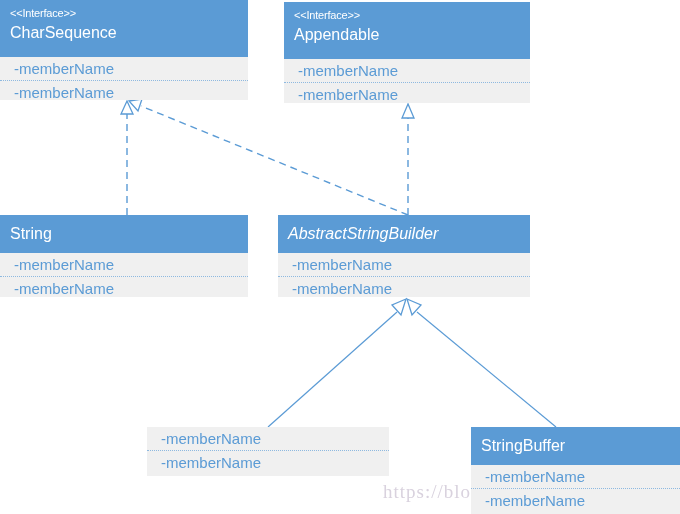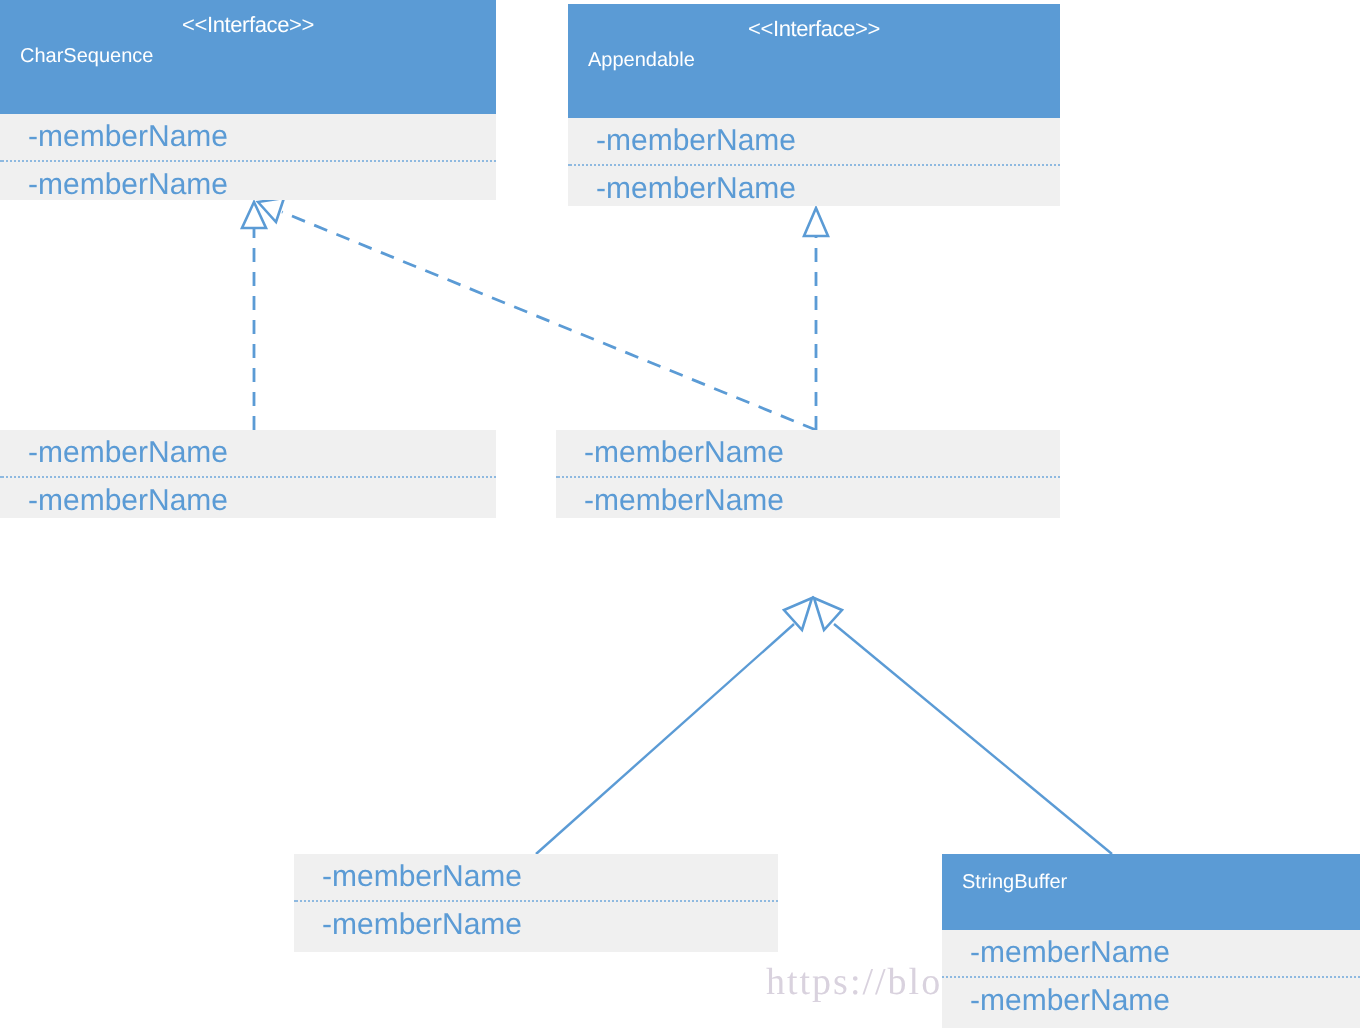--- a/index.html
+++ b/index.html
@@ -23,25 +23,24 @@
     color:#ffffff;
     box-sizing:border-box;
     padding:7px 10px 6px 10px;
     line-height:1.25;
   }
   .stereotype{
     display:block;
     font-size:11px;
     letter-spacing:-0.2px;
     margin-bottom:2px;
-    text-align:center;
   }
   .cls-name{
     display:block;
-    font-size:10px;
+    font-size:16px;
   }
   .cls-name.abstract{font-style:italic;}
   .uml-body{
     background:#F0F0F0;
     box-sizing:border-box;
   }
   .member{
     color:#5B9BD5;
     font-size:15px;
     padding:3px 0 3px 14px;
@@ -106,27 +105,33 @@
       <span class="stereotype">&lt;&lt;Interface&gt;&gt;</span>
       <span class="cls-name">Appendable</span>
     </div>
     <div class="uml-body" style="height:44px;">
       <div class="member divided">-memberName</div>
       <div class="member">-memberName</div>
     </div>
   </div>
 
   <div class="uml-box" style="left:0px;top:215px;width:248px;">
+    <div class="uml-header" style="height:38px;padding-top:9px;">
+      <span class="cls-name">String</span>
+    </div>
     <div class="uml-body" style="height:44px;">
       <div class="member divided">-memberName</div>
       <div class="member">-memberName</div>
     </div>
   </div>
 
   <div class="uml-box" style="left:278px;top:215px;width:252px;">
+    <div class="uml-header" style="height:38px;padding-top:9px;">
+      <span class="cls-name abstract">AbstractStringBuilder</span>
+    </div>
     <div class="uml-body" style="height:44px;">
       <div class="member divided">-memberName</div>
       <div class="member">-memberName</div>
     </div>
   </div>
 
   <div class="uml-box" style="left:147px;top:427px;width:242px;">
     <div class="uml-body" style="height:49px;">
       <div class="member divided">-memberName</div>
       <div class="member">-memberName</div>

